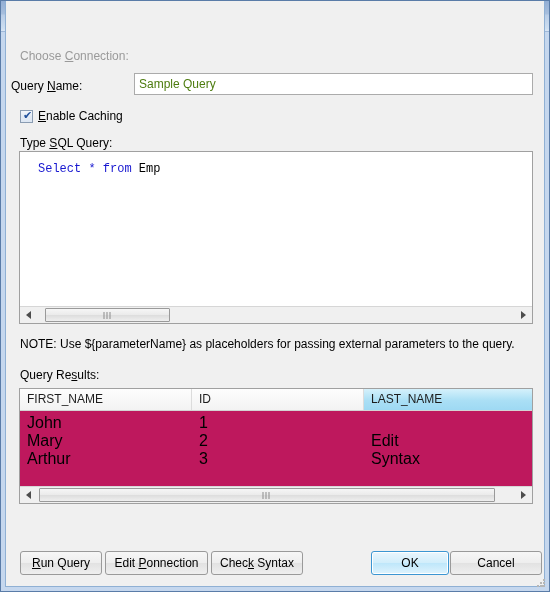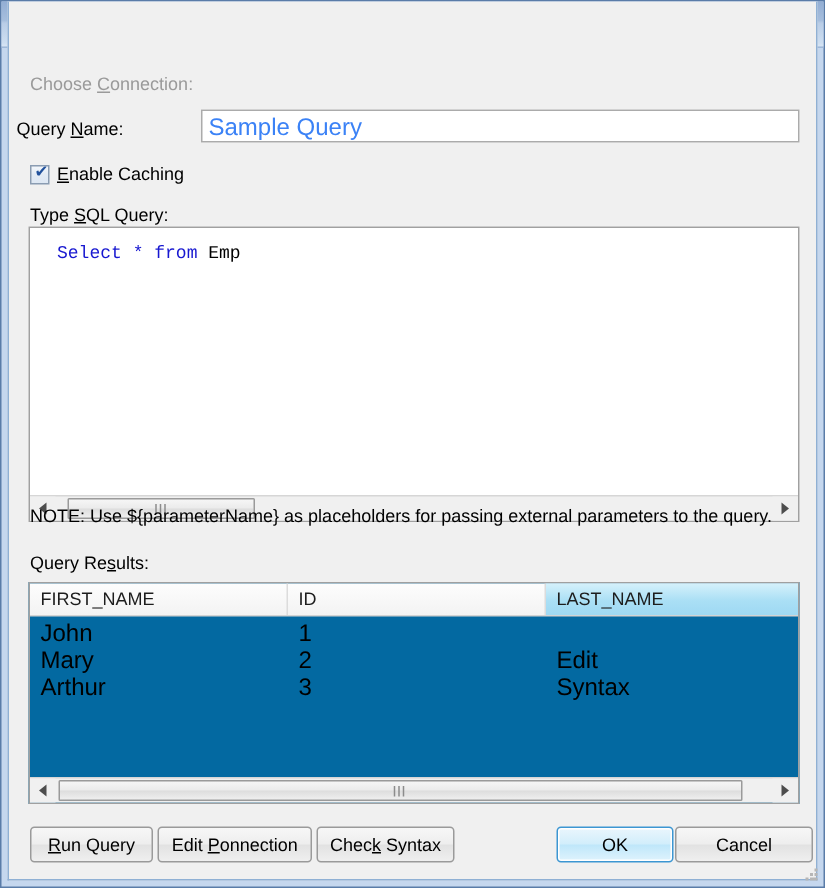--- a/index.html
+++ b/index.html
@@ -134,22 +134,22 @@
     border-left: 4px solid transparent;
     border-right: 4px solid transparent;
     border-top: 4px solid #a8a8a8;
   }
 
   .textbox {
     position: absolute;
     box-sizing: border-box;
     background: #ffffff;
     border: 1px solid #ababab;
-    font-size: 16px;
-    color: #3b82f6;
+    font-size: 12px;
+    color: #4d7c0f;
     padding: 3px 4px 0 4px;
     white-space: nowrap;
     overflow: hidden;
   }
 
   
   #chk-wrap { position: absolute; left: 19px; top: 108px; }
   .chkbox {
     position: absolute;
     left: 0; top: 1px;
@@ -165,21 +165,21 @@
     color: #21519c;
     font-size: 11px;
     line-height: 11px;
   }
   #chk-label { position: absolute; left: 18px; top: 0px; white-space: nowrap; font-size: 12px; }
 
   
   #sql-panel {
     position: absolute;
     left: 18px; top: 150px;
-    width: 514px; height: 197px;
+    width: 514px; height: 173px;
     box-sizing: border-box;
     background: #ffffff;
     border: 1px solid #a0a0a0;
   }
   #sql-text {
     position: absolute;
     left: 18px; top: 10px;
     font-family: "Liberation Mono", monospace;
     font-size: 12px;
     white-space: pre;
@@ -242,23 +242,23 @@
     display: block;
   }
   .grip i:nth-child(1) { left: 0; }
   .grip i:nth-child(2) { left: 3px; }
   .grip i:nth-child(3) { left: 6px; }
 
   
   #grid-panel {
     position: absolute;
     left: 18px; top: 387px;
-    width: 514px; height: 148px;
-    box-sizing: border-box;
-    background: #0369a1;
+    width: 514px; height: 116px;
+    box-sizing: border-box;
+    background: #be185d;
     border: 1px solid #a0a0a0;
   }
   #grid-head {
     position: absolute;
     left: 0; top: 0; right: 0;
     height: 21px;
     background: linear-gradient(to bottom, #fdfdfd 0%, #f3f3f3 100%);
     border-bottom: 1px solid #d3d3d3;
   }
   .hcell {

